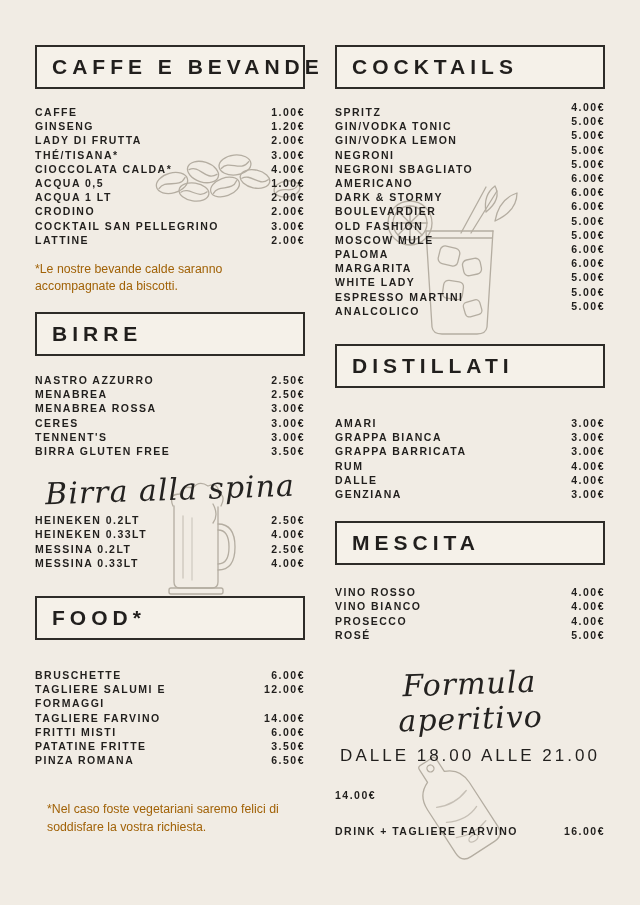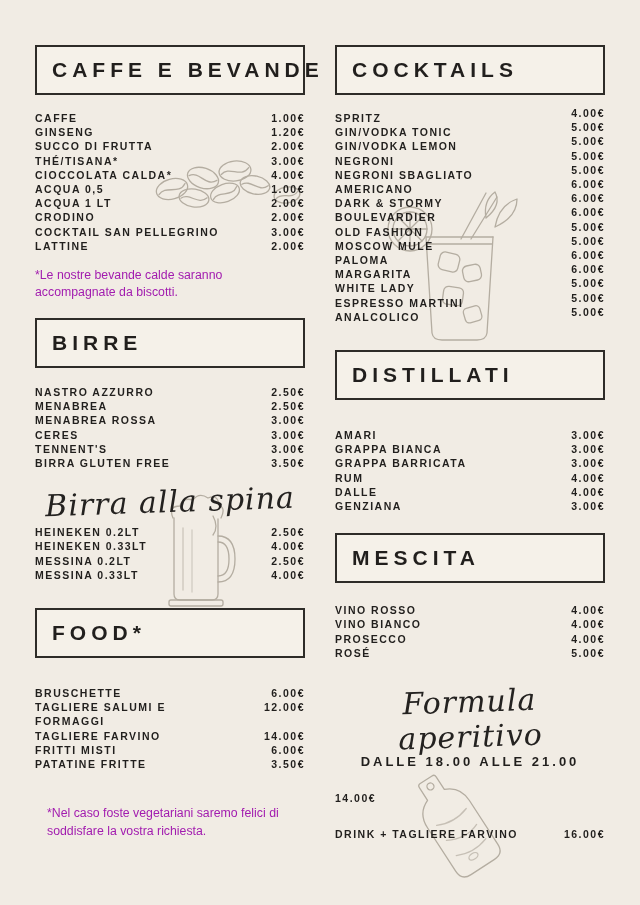--- a/index.html
+++ b/index.html
@@ -9,40 +9,40 @@
     color:#211f1d;
     font-family:"Liberation Sans", sans-serif;
     overflow:hidden;
   }
   .menu{display:flex;gap:30px;padding:45px 35px 0;box-sizing:border-box;}
   .col{width:270px;box-sizing:border-box;}
 
   .box-title{
     border:2px solid #2e2c28;
     background:#f5f1e9;
-    height:50px;box-sizing:border-box;
+    height:44px;box-sizing:border-box;
     display:flex;align-items:center;
     padding:0 15px;
     font-weight:bold;font-size:21px;letter-spacing:5px;
     white-space:nowrap;
   }
 
   .rows{position:relative;}
   .row{
     display:flex;justify-content:space-between;align-items:flex-start;
     font-weight:bold;font-size:10.5px;letter-spacing:1.5px;line-height:14.2px;
     position:relative;z-index:1;
   }
   .row .nm{max-width:205px;}
   .row .pr{white-space:nowrap;}
   .raised .row .pr{position:relative;top:-5px;}
 
   .foot{
     font-size:12.3px;font-weight:normal;letter-spacing:0;line-height:1.42;
-    color:#a21caf;margin:14px 0 0;
+    color:#a16207;margin:14px 0 0;
   }
   .foot.indent{padding-left:12px;margin-top:34px;}
 
   .script{
     font-family:"DejaVu Serif", serif;font-style:italic;
     font-size:30px;text-align:center;letter-spacing:1px;color:#242220;
     transform:rotate(-2deg);
     position:relative;z-index:1;
   }
 
@@ -54,22 +54,22 @@
   .rows-spina{margin-top:6px;}
   .sec-food{margin-top:26px;}
   .rows-food{margin-top:28px;}
   .rows-cocktails{margin-top:16px;text-align:center;}
   .sec-distillati{margin-top:26px;}
   .rows-distillati{margin-top:28px;}
   .sec-mescita{margin-top:20px;}
   .rows-mescita{margin-top:20px;}
   .sec-formula{margin-top:24px;}
   .subtitle{
-    text-align:center;font-size:13px;font-weight:bold;letter-spacing:3px;
-    margin-top:0;position:relative;z-index:1;
+    text-align:center;font-size:17px;font-weight:normal;letter-spacing:3px;
+    margin-top:10px;position:relative;z-index:1;
   }
   .rows-formula{margin-top:2px;}
   .rows-formula .row{margin-top:22px;}
 
   .art{position:absolute;z-index:0;pointer-events:none;}
   .art-beans{top:40px;left:112px;width:155px;height:58px;}
   .art-cocktail{top:76px;left:28px;width:165px;height:158px;}
   .art-mug{top:8px;left:126px;width:84px;height:122px;}
   .art-board{top:82px;left:48px;width:150px;height:122px;}
   .art *{stroke:#b4ada1;fill:none;stroke-width:1.3;stroke-linecap:round;stroke-linejoin:round;}
@@ -121,21 +121,21 @@
             <span class="nm">CAFFE</span>
             <span class="pr">1.00€</span>
           </div>
 
           <div class="row">
             <span class="nm">GINSENG</span>
             <span class="pr">1.20€</span>
           </div>
 
           <div class="row">
-            <span class="nm">SUCCO DI FRUTTA</span>
+            <span class="nm">LADY DI FRUTTA</span>
             <span class="pr">2.00€</span>
           </div>
 
           <div class="row">
             <span class="nm">THÉ/TISANA*</span>
             <span class="pr">3.00€</span>
           </div>
 
           <div class="row">
             <span class="nm">CIOCCOLATA CALDA*</span>
@@ -268,20 +268,24 @@
           <div class="row">
             <span class="nm">FRITTI MISTI</span>
             <span class="pr">6.00€</span>
           </div>
 
           <div class="row">
             <span class="nm">PATATINE FRITTE</span>
             <span class="pr">3.50€</span>
           </div>
 
+          <div class="row">
+            <span class="nm">PINZA ROMANA</span>
+            <span class="pr">6.50€</span>
+          </div>
         </div>
       <p class="foot indent">*Nel caso foste vegetariani saremo felici di soddisfare la vostra richiesta.</p>
     </div>
 
   </div>
 
   <div class="col">
 
     <div class="sec sec-cocktails">
       <div class="box-title">

